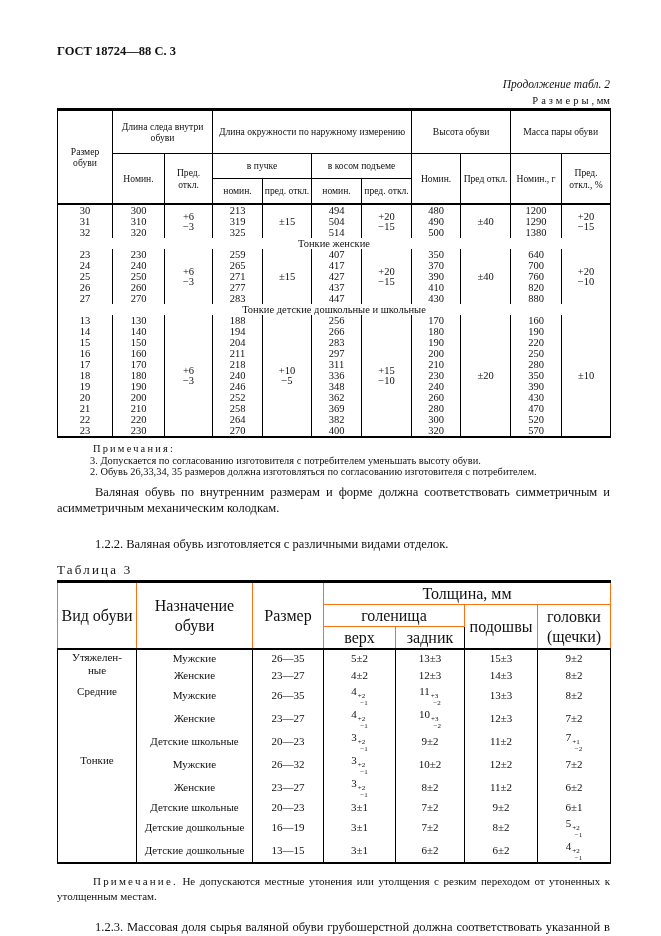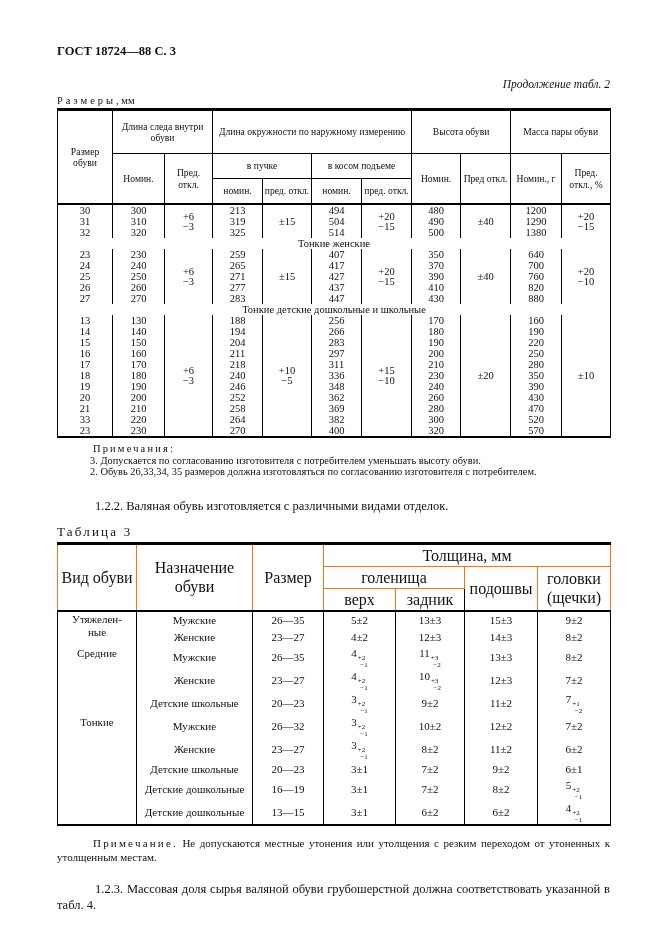--- a/index.html
+++ b/index.html
@@ -1,21 +1,21 @@
 <!DOCTYPE html>
 <html><head>
 <meta charset="utf-8">
 <style>
   html,body{margin:0;padding:0;background:#fff;}
   body{width:661px;height:936px;overflow:hidden;color:#111;
        font-family:"Liberation Serif","DejaVu Serif",serif;}
   .page{box-sizing:border-box;width:661px;height:936px;padding:44px 51px 0 57px;}
   .gost{ font-weight:bold;font-size:12.5px;}
   .cont{ text-align:right;font-style:italic;font-size:11.5px;margin-top:19px;}
-  .caption2{text-align:left;font-size:10.5px;margin-top:5px;margin-bottom:2px;}
+  .caption2{text-align:right;font-size:10.5px;margin-top:5px;margin-bottom:2px;}
   .sp{letter-spacing:3px;}
   .sp2{letter-spacing:2.2px;}
   table{border-collapse:collapse;table-layout:fixed;width:553px;}
   .t2{border:1.6px solid #000;border-top-width:3px;border-bottom-width:2.2px;}
   .t3{border:1.6px solid #000;border-top-width:3px;border-bottom-width:2.2px;}
   th{font-weight:normal;vertical-align:middle;text-align:center;padding:1px 1px;}
   .t2 th{font-size:9.6px;line-height:1.18;border:1px solid #000;}
   .t3 th{font-size:16px;line-height:1.2;border:1px solid #f97316;}
   thead{border-bottom:2.4px solid #000;}
   tbody{border-top:2.4px solid #000;}
@@ -278,21 +278,21 @@
         </tr>
         <tr>
           <td>21</td>
           <td class="v2">210</td>
           <td class="v2">258</td>
           <td class="v1">369</td>
           <td class="v2">280</td>
           <td class="v2">470</td>
         </tr>
         <tr>
-          <td>33</td>
+          <td>22</td>
           <td class="v2">220</td>
           <td class="v2">264</td>
           <td class="v1">382</td>
           <td class="v2">300</td>
           <td class="v2">520</td>
         </tr>
         <tr>
           <td>23</td>
           <td class="v2">230</td>
           <td class="v2">270</td>
@@ -302,20 +302,21 @@
         </tr>
       </tbody>
   </table>
 
   <div class="notes">
     <div class="nlabel sp2">Примечания:</div>
     <div class="nitem">3. Допускается по согласованию изготовителя с потребителем уменьшать высоту обуви.</div>
     <div class="nitem">2. Обувь 26,33,34, 35 размеров должна изготовляться по согласованию изготовителя с потребителем.</div>
   </div>
 
+  <p class="para">Валяная обувь по внутренним размерам и форме должна соответствовать симметричным и асимметричным механическим колодкам.</p>
   <p class="para tight">1.2.2. Валяная обувь изготовляется с различными видами отделок.</p>
 
   <div class="caption3 sp2">Таблица 3</div>
 
   <table class="t3">
     <colgroup>
       <col style="width:79px">
         <col style="width:116px">
         <col style="width:71px">
       <col style="width:72px">

